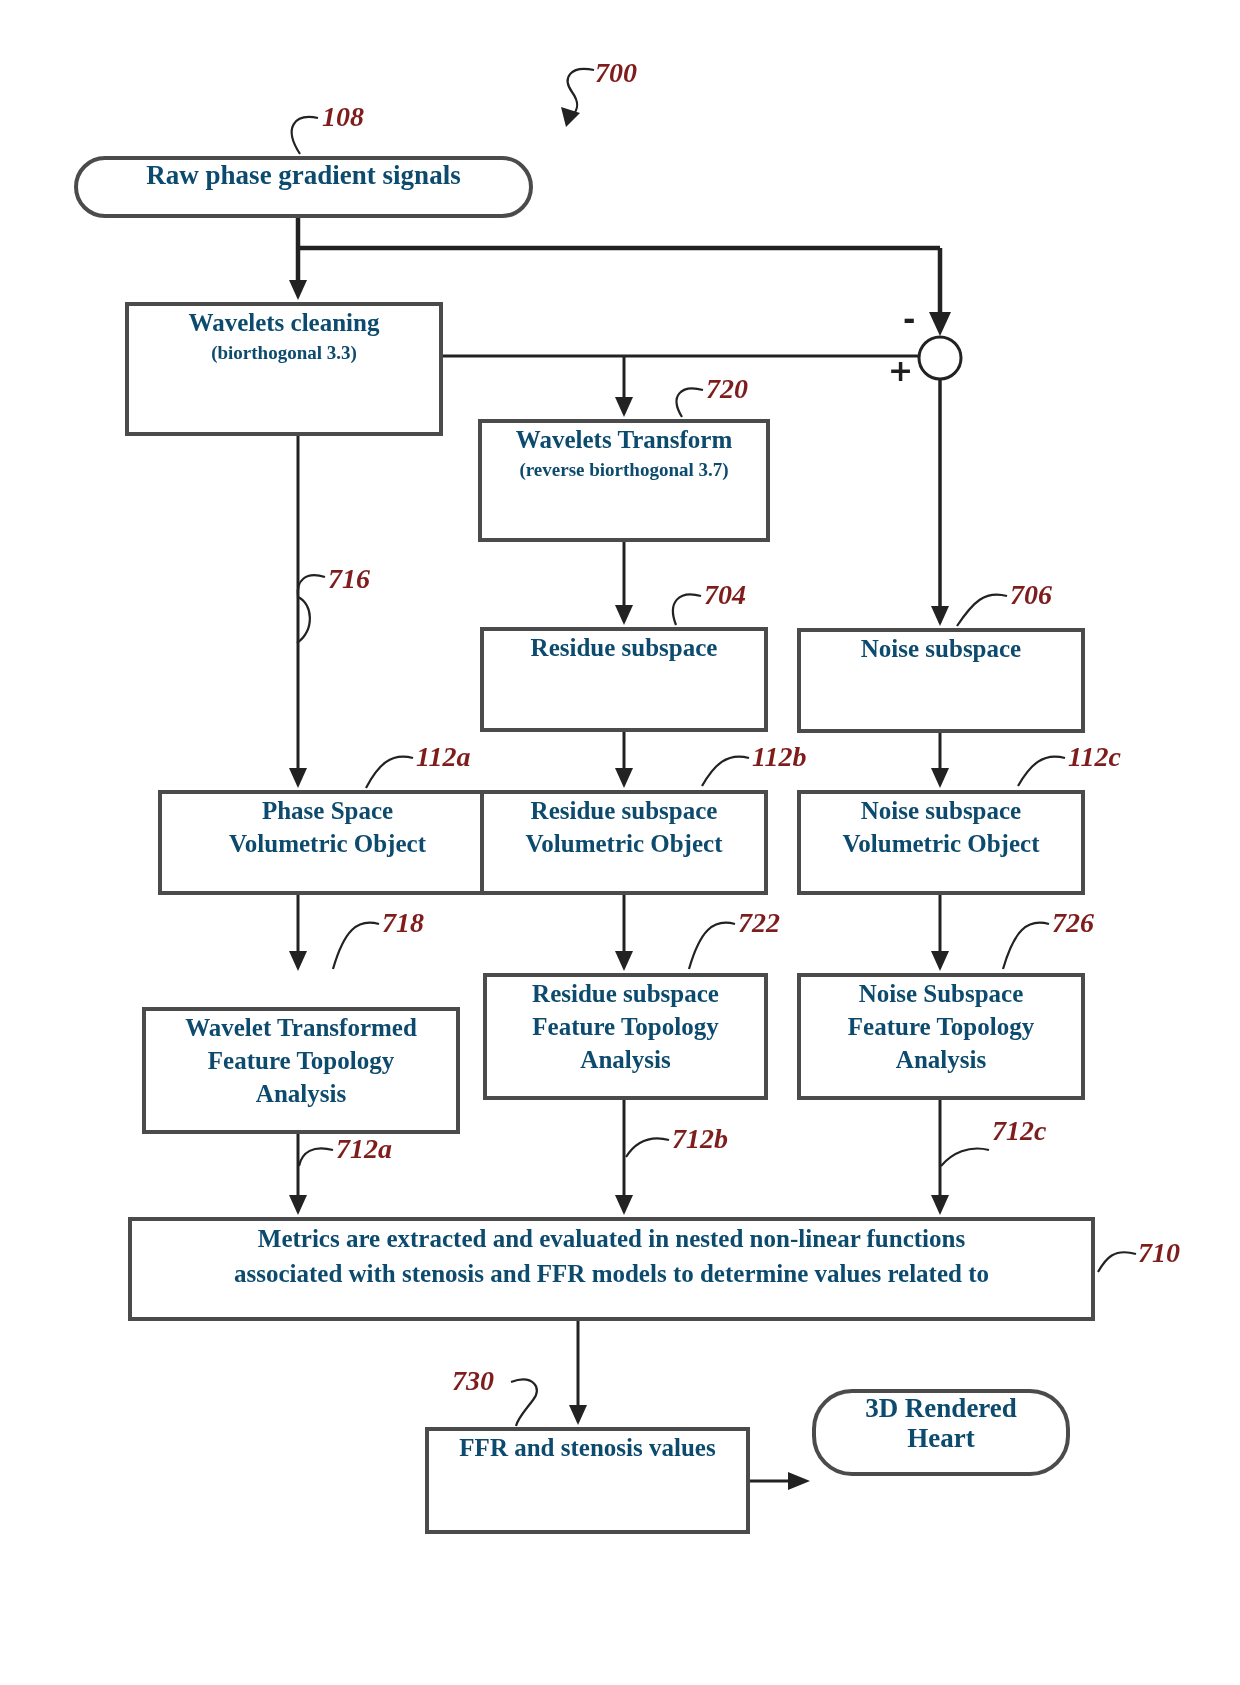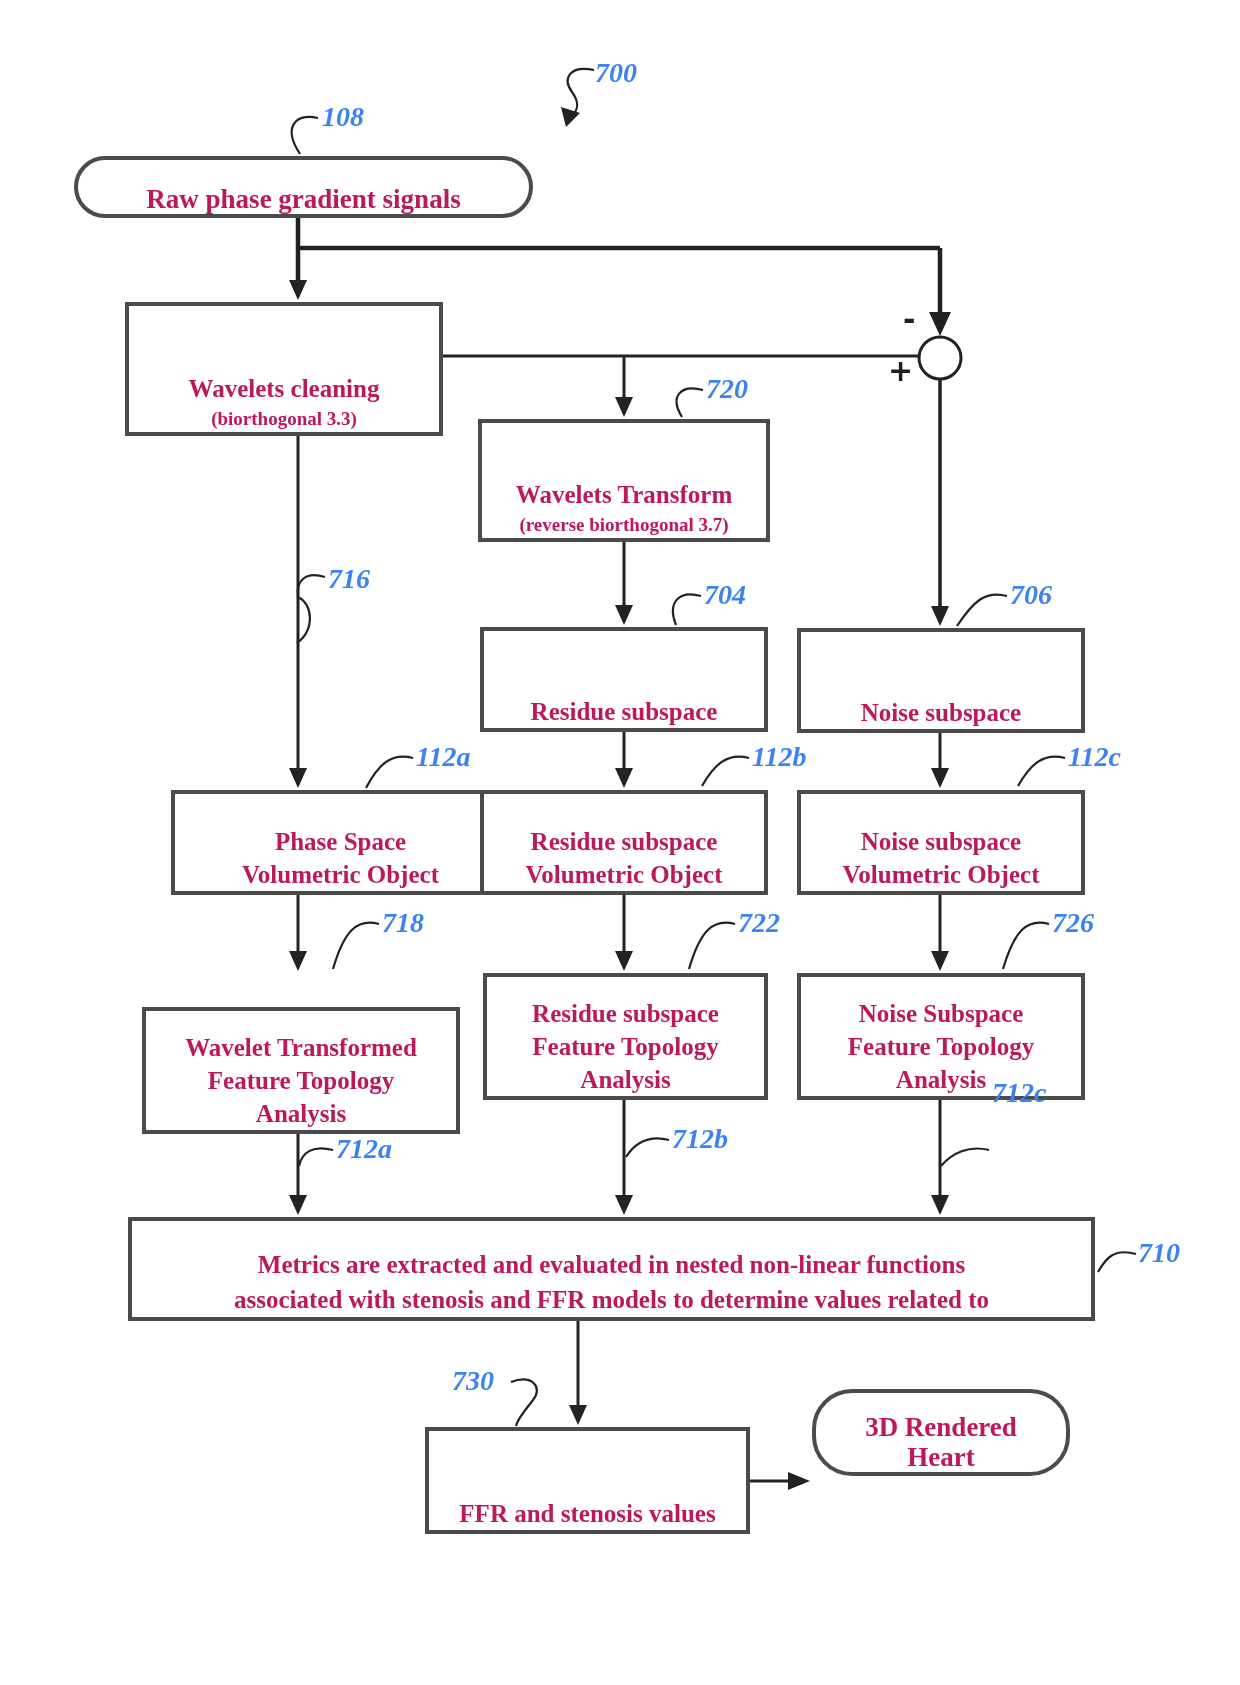--- a/index.html
+++ b/index.html
@@ -8,31 +8,31 @@
     width:1240px;height:1685px;
     background:#ffffff;
     font-family:"Liberation Serif","DejaVu Serif",serif;
     color:#161616;
     overflow:hidden;
   }
   svg.wires{position:absolute;left:0;top:0;}
   .node{
     position:absolute;box-sizing:border-box;
     border:4px solid #4b4b4b;background:#ffffff;
-    display:flex;flex-direction:column;align-items:center;justify-content:flex-end;
-    text-align:center;font-weight:bold;color:#be185d;
+    display:flex;flex-direction:column;align-items:center;justify-content:flex-start;
+    text-align:center;font-weight:bold;color:#0c4a6e;
   }
   .stadium{border-radius:40px;border-width:4px;}
   .t-main{font-size:25px;line-height:33px;}
   .t-big{font-size:27px;line-height:30px;}
   .t-sub{font-size:19px;line-height:27px;}
   .t-metrics{font-size:25px;line-height:35px;}
   .ref{
     position:absolute;font-style:italic;font-weight:bold;
-    font-size:28px;line-height:30px;color:#3b82f6;white-space:nowrap;
+    font-size:28px;line-height:30px;color:#7f1d1d;white-space:nowrap;
   }
   .sign{
     position:absolute;font-weight:bold;font-size:30px;line-height:30px;color:#1f1f1f;
     font-family:"DejaVu Sans","Liberation Sans",sans-serif;
   }
 </style>
 </head>
 <body>
 
 <div class="canvas">
@@ -127,21 +127,21 @@
   </div>
 
   <div class="node" style="left:480px;top:627px;width:288px;height:105px;">
     <span class="t-main">Residue subspace</span>
   </div>
 
   <div class="node" style="left:797px;top:628px;width:288px;height:105px;">
     <span class="t-main">Noise subspace</span>
   </div>
 
-  <div class="node" style="left:171px;top:790px;width:339px;height:105px;">
+  <div class="node" style="left:158px;top:790px;width:339px;height:105px;">
     <span class="t-main">Phase Space</span>
     <span class="t-main">Volumetric Object</span>
   </div>
 
   <div class="node" style="left:480px;top:790px;width:288px;height:105px;">
     <span class="t-main">Residue subspace</span>
     <span class="t-main">Volumetric Object</span>
   </div>
 
   <div class="node" style="left:797px;top:790px;width:288px;height:105px;">
@@ -188,20 +188,20 @@
   <div class="ref" style="left:704px;top:580px;">704</div>
   <div class="ref" style="left:1010px;top:580px;">706</div>
   <div class="ref" style="left:416px;top:742px;">112a</div>
   <div class="ref" style="left:752px;top:742px;">112b</div>
   <div class="ref" style="left:1068px;top:742px;">112c</div>
   <div class="ref" style="left:382px;top:908px;">718</div>
   <div class="ref" style="left:738px;top:908px;">722</div>
   <div class="ref" style="left:1052px;top:908px;">726</div>
   <div class="ref" style="left:336px;top:1134px;text-align:right;">712a</div>
   <div class="ref" style="left:672px;top:1124px;">712b</div>
-  <div class="ref" style="left:992px;top:1078px;">712c</div>
+  <div class="ref" style="left:992px;top:1116px;">712c</div>
   <div class="ref" style="left:1138px;top:1238px;">710</div>
   <div class="ref" style="left:452px;top:1366px;">730</div>
 
   <div class="sign" style="left:903px;top:305px;">-</div>
   <div class="sign" style="left:888px;top:356px;">+</div>
 
 </div>
 
 </body></html>

